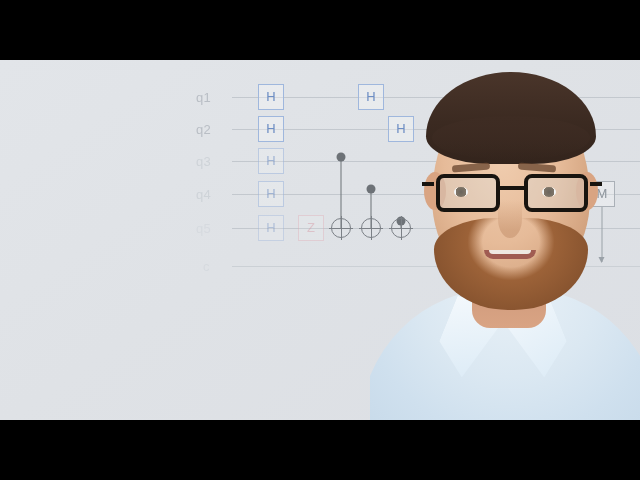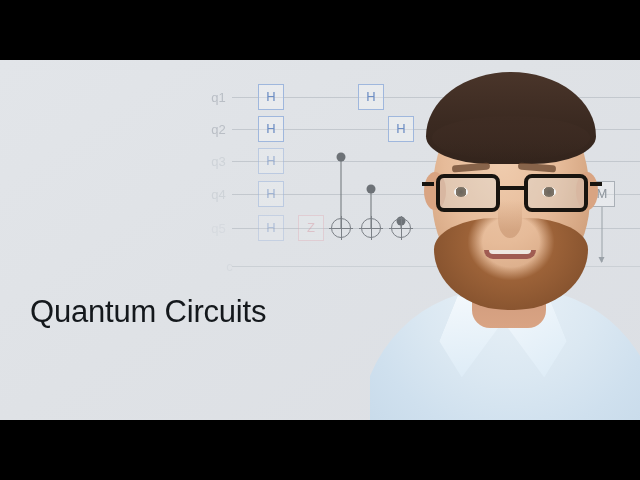--- a/index.html
+++ b/index.html
@@ -47,21 +47,21 @@
     height: 1px;
     background: #c3c8ce;
     left: 232px;
     width: 408px;
   }
   .wire.classical { background: #cbd0d5; }
   .qlabel {
     position: absolute;
     left: 196px;
     width: 30px;
-    text-align: right;
+    text-align: left;
     font-size: 13px;
     color: #b9bec5;
     letter-spacing: .2px;
     transform: translateY(-50%);
   }
   .qlabel.faint { color: #ced3d8; }
   .qlabel.fainter { color: #d6dadf; }
 
   .gate {
     position: absolute;
@@ -378,19 +378,18 @@
       <div class="glasses">
         <div class="tmpL"></div>
         <div class="lens l"></div>
         <div class="bridge"></div>
         <div class="lens r"></div>
         <div class="tmpR"></div>
       </div>
     </div>
 
     <div id="titleblock">
-      <div id="title-line1">Quantum Circuits</div>
     </div>
 
   </div>
 
   <div class="bar bot"></div>
 </div>
 
 </body></html>

